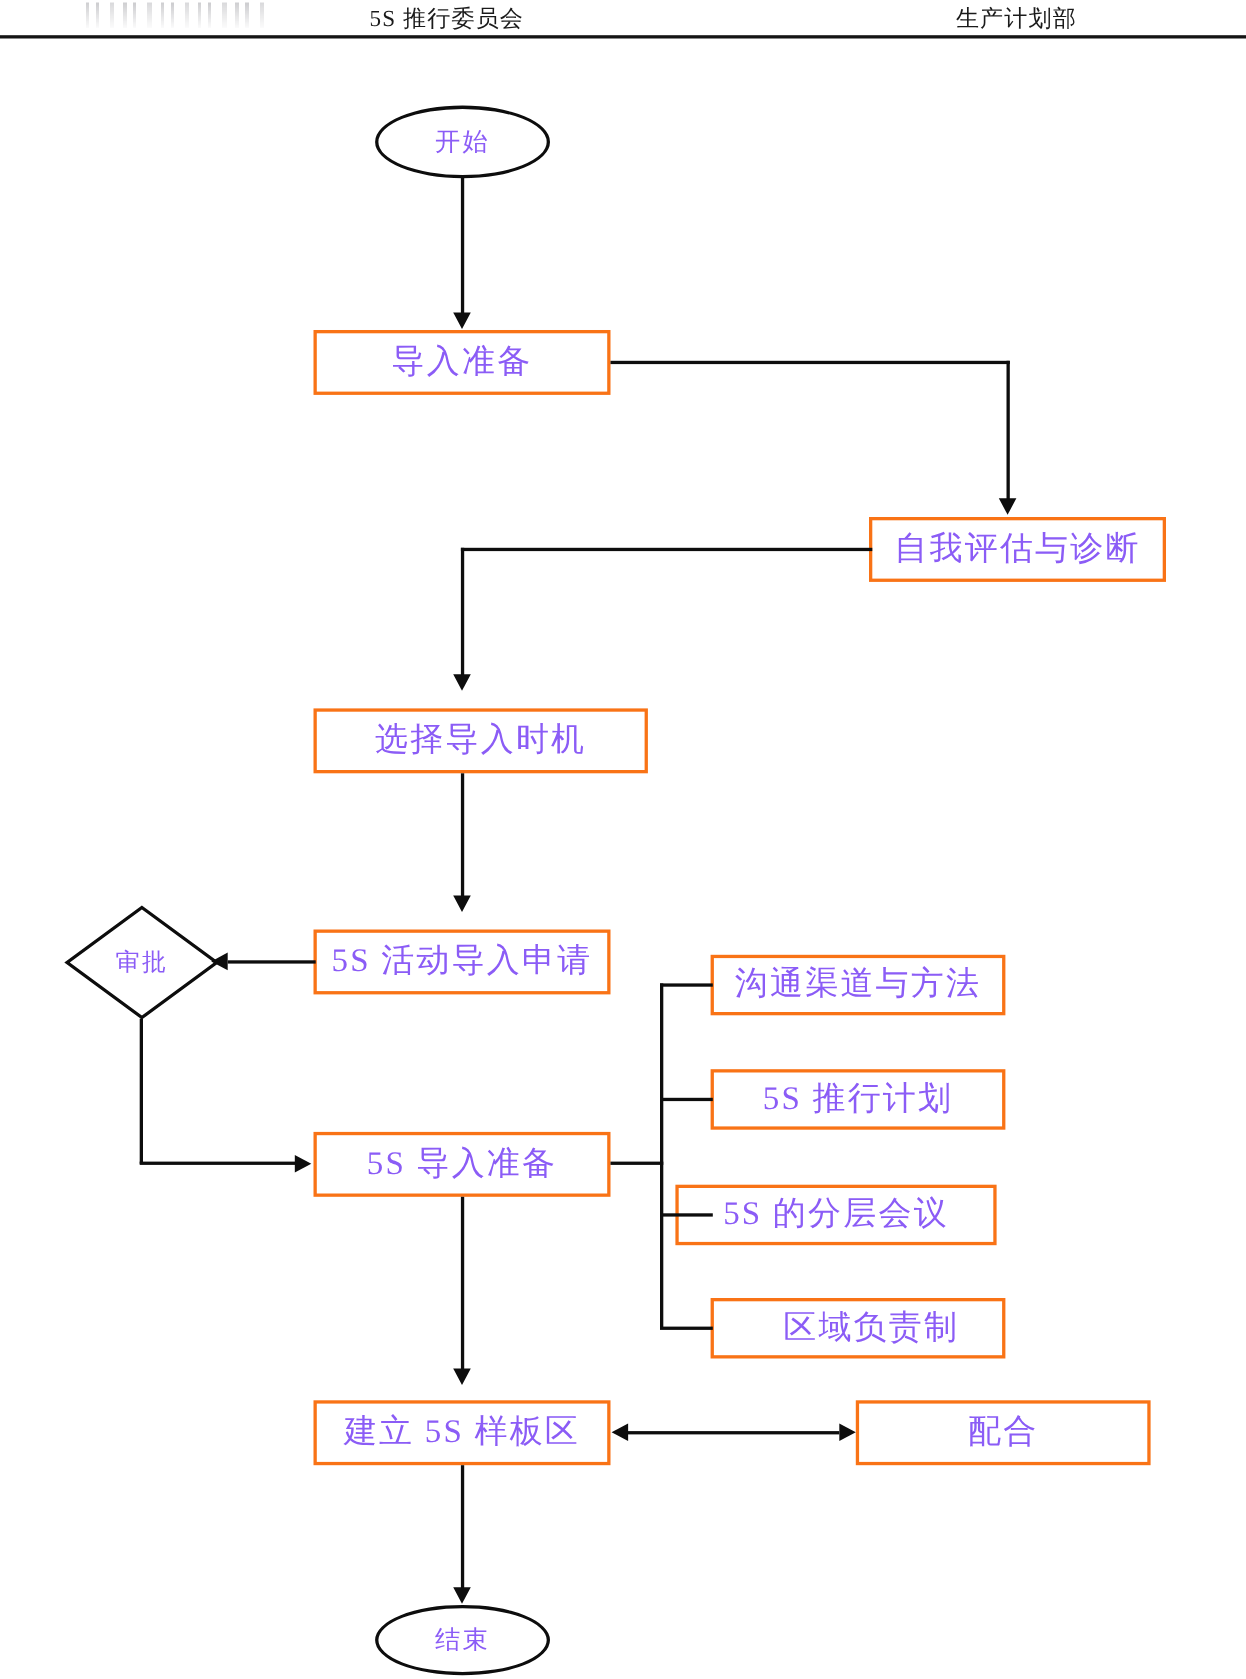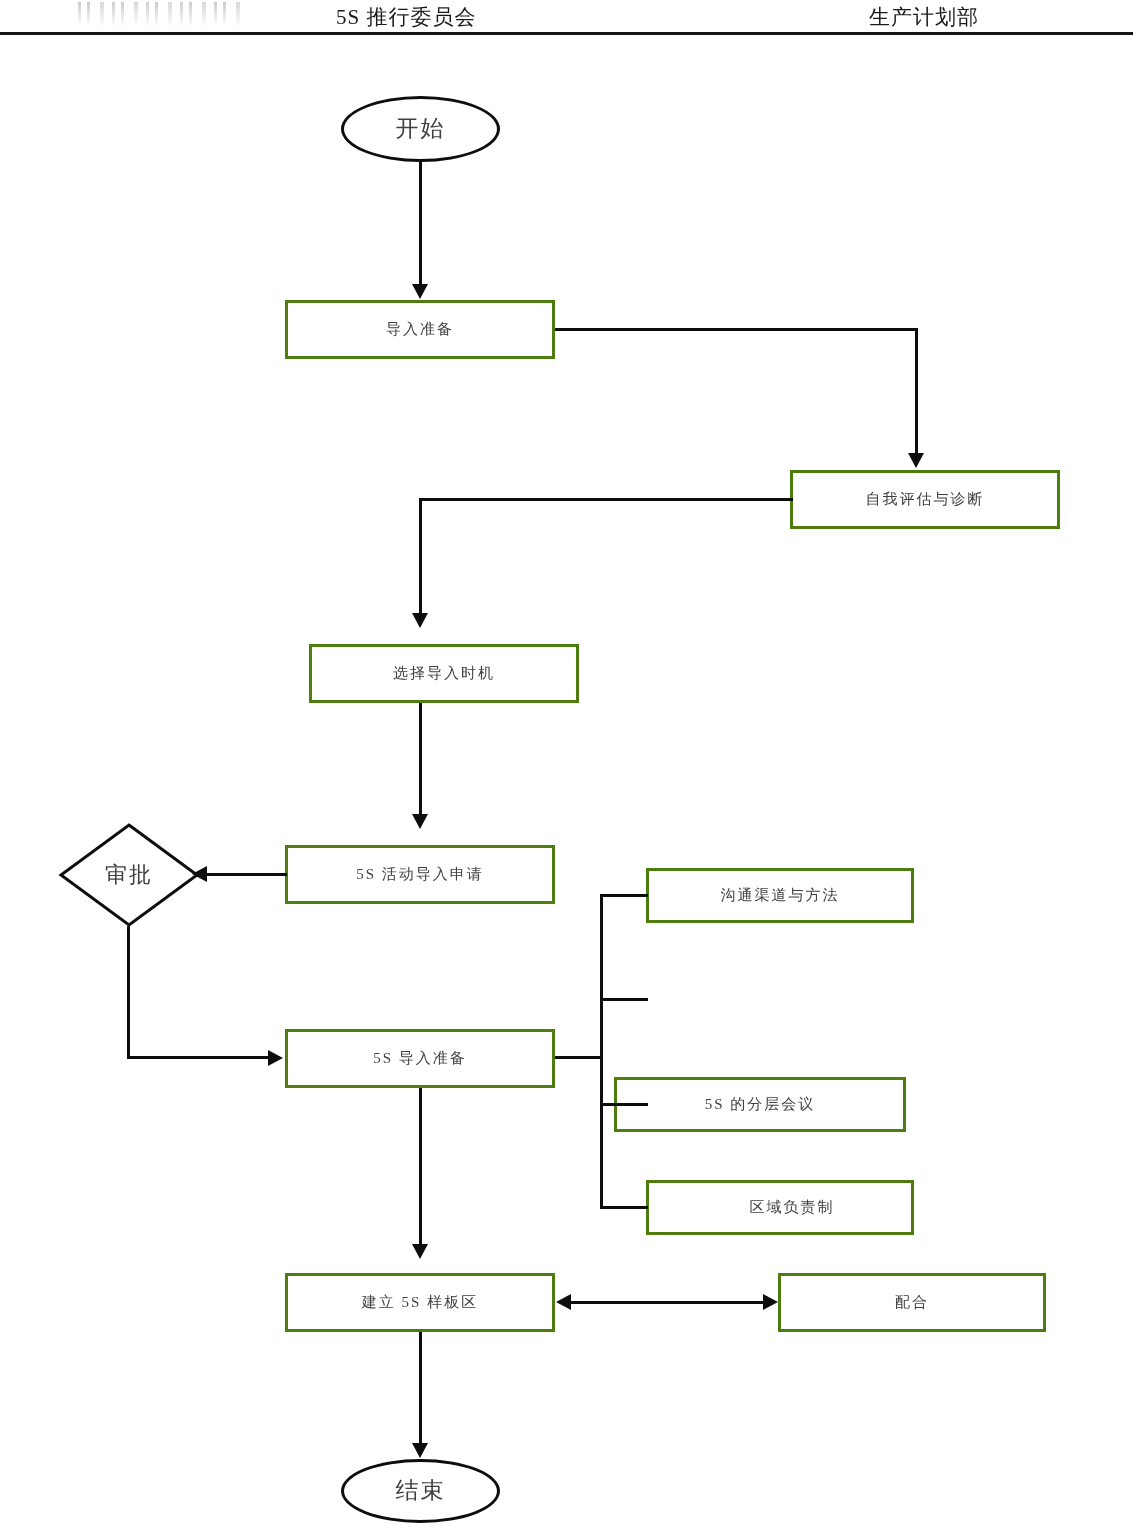--- a/index.html
+++ b/index.html
@@ -56,27 +56,27 @@
   }
 
   
   .node {
     position: absolute;
     box-sizing: border-box;
     display: flex;
     align-items: center;
     justify-content: center;
     background: #ffffff;
-    color: #404040;
+    color: #8b5cf6;
     text-align: center;
     line-height: 1.15;
   }
   .node.process {
-    border: 3px solid #4d7c0f;
-    font-size: 15px;
+    border: 3px solid #f97316;
+    font-size: 30px;
     letter-spacing: 2px;
   }
   .node.terminator {
     border: 3px solid #0d0d0d;
     border-radius: 50%;
     font-size: 23px;
     letter-spacing: 2px;
   }
   .node.decision {
     border: none;
@@ -141,21 +141,21 @@
   </div>
 
   <div class="node process" style="left:285px; top:300px; width:270px; height:59px;">
     <span>导入准备</span>
   </div>
 
   <div class="node process" style="left:790px; top:470px; width:270px; height:59px;">
     <span>自我评估与诊断</span>
   </div>
 
-  <div class="node process" style="left:285px; top:644px; width:270px; height:59px;margin-left:24px;">
+  <div class="node process" style="left:285px; top:644px; width:304px; height:59px;">
     <span>选择导入时机</span>
   </div>
 
   <div class="node process" style="left:285px; top:845px; width:270px; height:59px;">
     <span>5S 活动导入申请</span>
   </div>
 
   <div class="node decision" style="left:58px; top:822px; width:142px; height:106px;">
     <svg class="diamond-shape" viewBox="0 0 142 106" preserveAspectRatio="none">
       <polygon points="71,3 139,53 71,103 3,53" fill="#ffffff" stroke="#0d0d0d" stroke-width="3"></polygon>
@@ -164,20 +164,23 @@
   </div>
 
   <div class="node process" style="left:285px; top:1029px; width:270px; height:59px;">
     <span>5S 导入准备</span>
   </div>
 
   <div class="node process" style="left:646px; top:868px; width:268px; height:55px;text-align:right;">
     <span>沟通渠道与方法</span>
   </div>
 
+  <div class="node process" style="left:646px; top:972px; width:268px; height:55px;">
+    <span>5S 推行计划</span>
+  </div>
 
   <div class="node process" style="left:614px; top:1077px; width:292px; height:55px;">
     <span>5S 的分层会议</span>
   </div>
 
   <div class="node process" style="left:646px; top:1180px; width:268px; height:55px;padding-left:24px;">
     <span>区域负责制</span>
   </div>
 
   <div class="node process" style="left:285px; top:1273px; width:270px; height:59px;">

